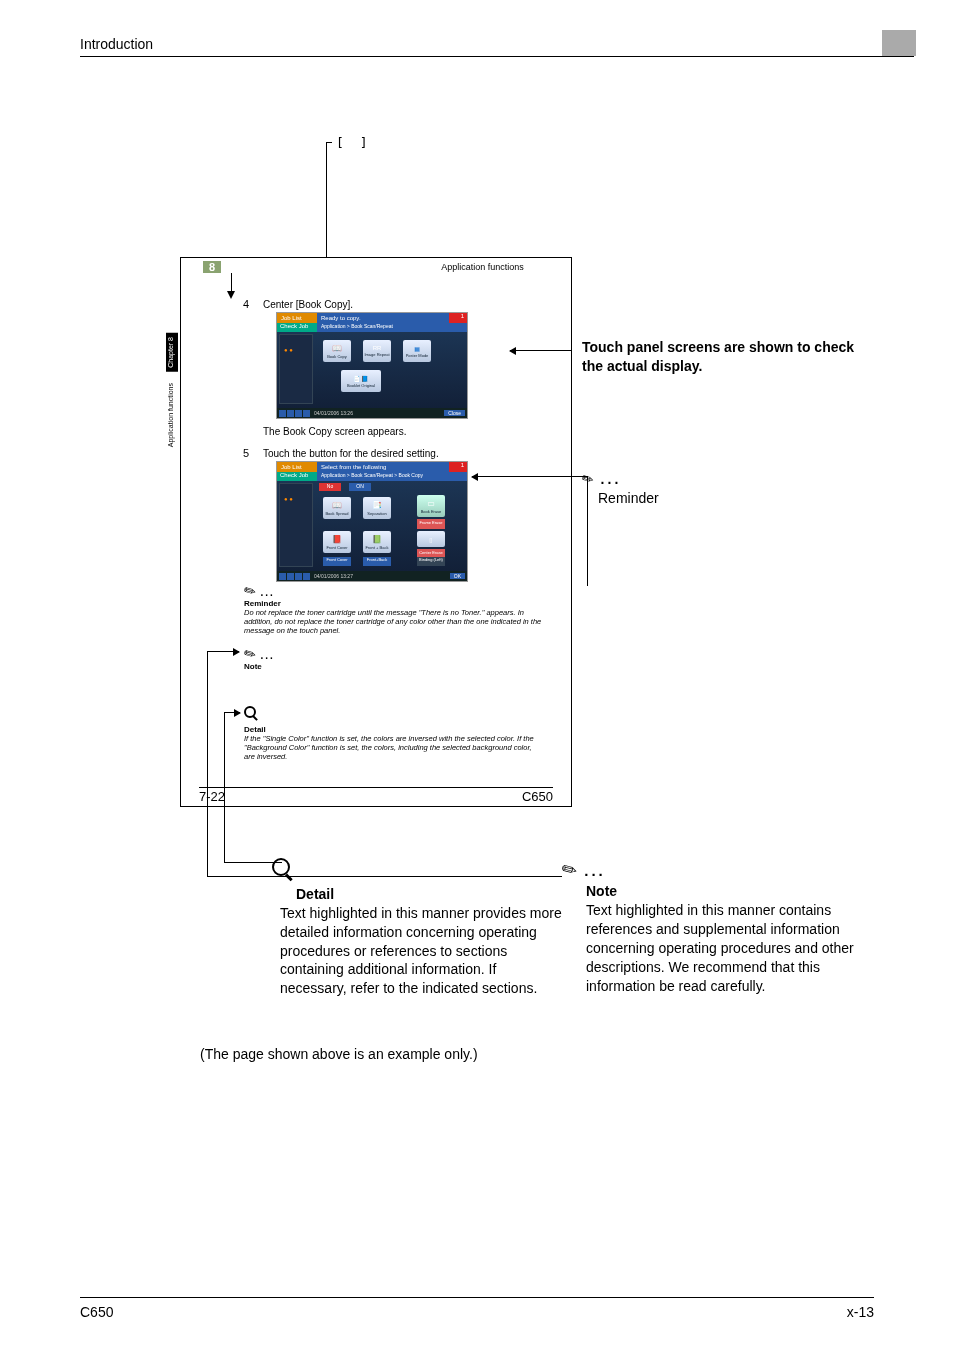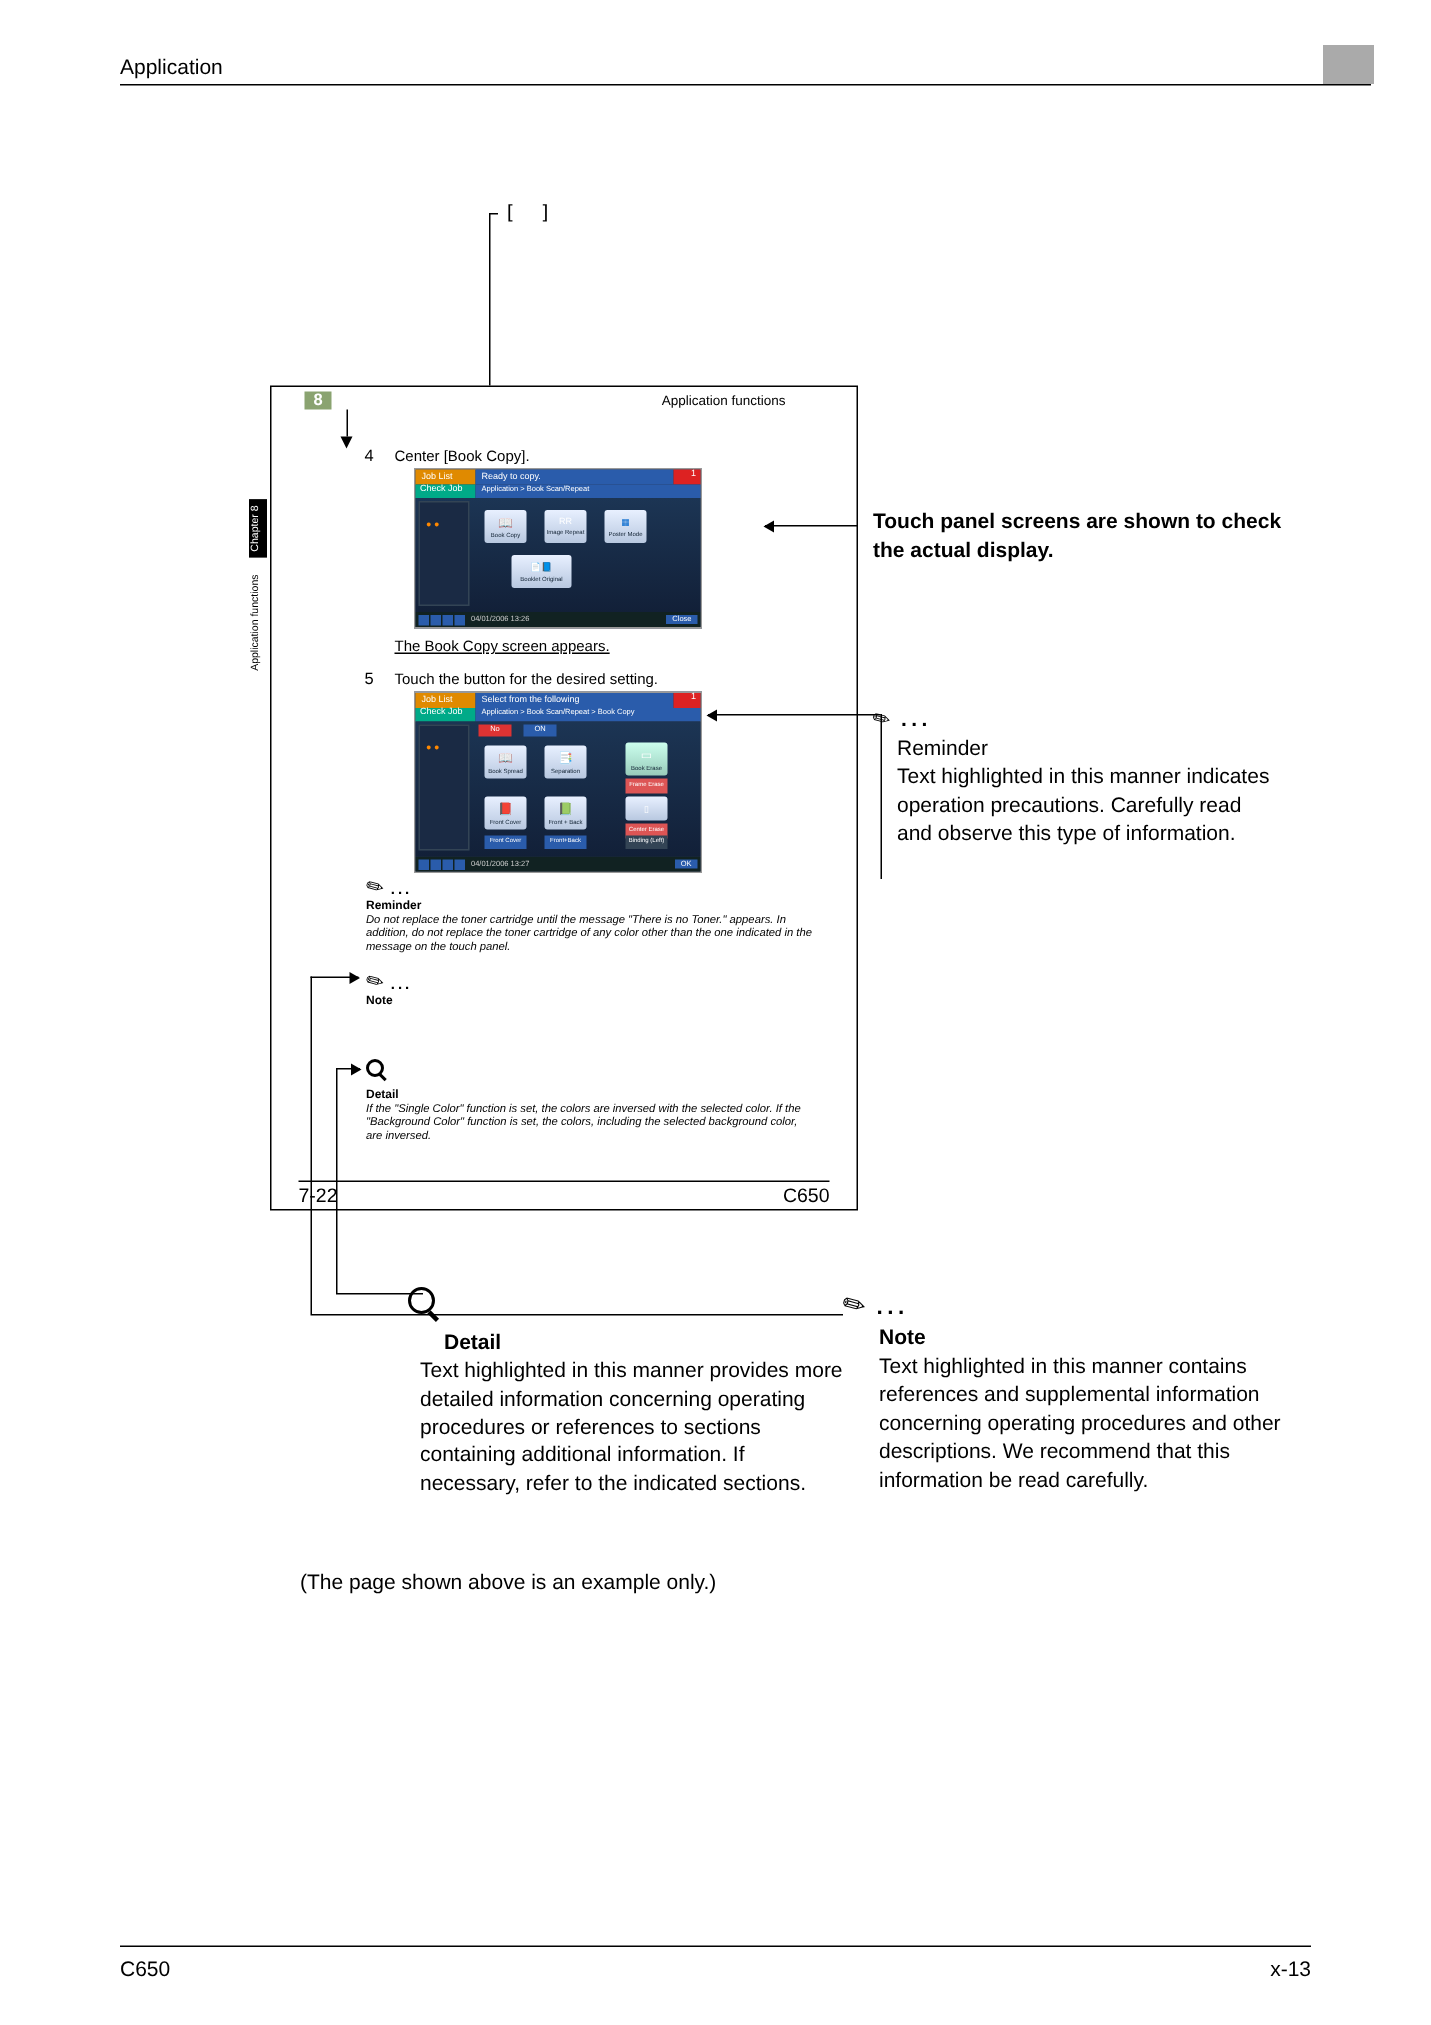--- a/index.html
+++ b/index.html
@@ -194,21 +194,21 @@
   }
   .arr-r::after {
     content:""; position:absolute; right:-1px; top:-3px;
     border-top:4px solid transparent; border-bottom:4px solid transparent;
     border-left:7px solid #000;
   }
 </style>
 </head>
 <body>
 
-<div class="page-header"><span>Application</span></div>
+<div class="page-header"><span>Introduction</span></div>
 <div class="gray-tab"></div>
 
 <div class="vline" style="top:142px; left:326px; height:126px;"></div>
 <div class="hline" style="top:142px; left:326px; width:6px;"></div>
 <div class="callout-brackets">
   <div class="sym">[  ]</div>
 </div>
 
 <div class="side-label">
   <span class="ch">Chapter 8</span>
@@ -264,21 +264,21 @@
           <div class="b"></div>
           <div class="b"></div>
           <div class="b"></div>
           <div class="b"></div>
         </div>
       <div class="dt">04/01/2006  13:26</div>
       <div class="close">Close</div>
     </div>
   </div>
 
-  <div class="step-line" style="top:168px; left:82px;text-decoration:underline;">The Book Copy screen appears.</div>
+  <div class="step-line" style="top:168px; left:82px;">The Book Copy screen appears.</div>
 
   <div class="step-num" style="top:189px; left:62px;">5</div>
   <div class="step-line" style="top:190px; left:82px;">Touch the button for the desired setting.</div>
 
   <div class="touch-shot" style="top:203px;">
     <div class="bar-top">
       <div class="joblist">Job List</div>
       <div class="ready">Select from the following</div>
       <div class="one">1</div>
     </div>
@@ -361,21 +361,20 @@
 <div class="hline arr-l" style="top:350px; left:510px; width:62px;"></div>
 <div class="call-right" style="top:338px; left:582px; width:280px;font-weight:bold;">
   <div>Touch panel screens are shown to check the actual display.</div>
 </div>
 
 <div class="hline arr-l" style="top:476px; left:472px; width:115px;"></div>
 <div class="vline" style="top:476px; left:587px; height:110px;"></div>
 <div class="call-right" style="top:470px; left:582px; width:270px;">
   <span class="pencil-icon">✎</span><span style="font-size:14px; letter-spacing:3px; font-weight:bold;"> ...</span>
   <div class="hd" style="margin-left:16px;">Reminder</div>
-  <div style="margin-left:16px;">Text highlighted in this manner indicates operation precautions. Carefully read and observe this type of information.</div>
 </div>
 
 <div class="hline arr-r" style="top:651px; left:207px; width:32px;"></div>
 <div class="vline" style="top:651px; left:207px; height:225px;"></div>
 <div class="hline" style="top:876px; left:207px; width:355px;"></div>
 
 <div class="hline arr-r" style="top:712px; left:224px; width:16px;"></div>
 <div class="vline" style="top:712px; left:224px; height:150px;"></div>
 <div class="hline" style="top:862px; left:224px; width:58px;"></div>
 

